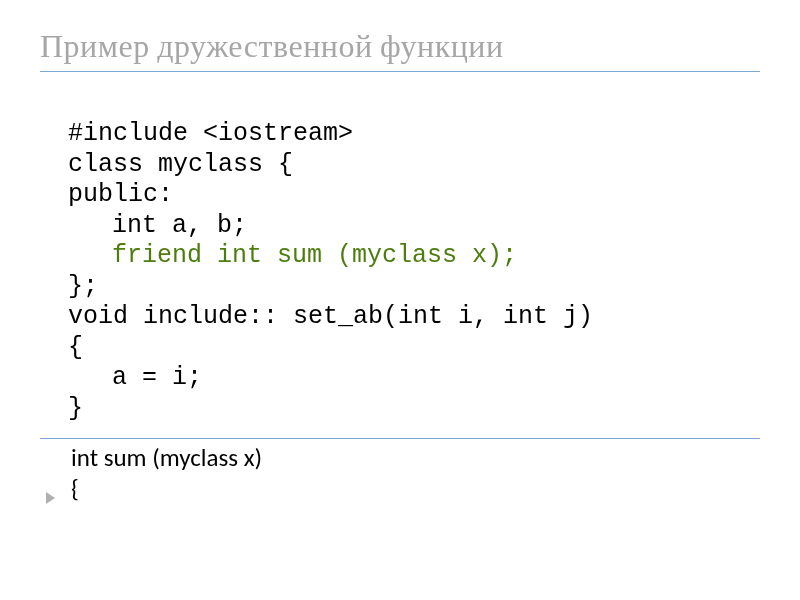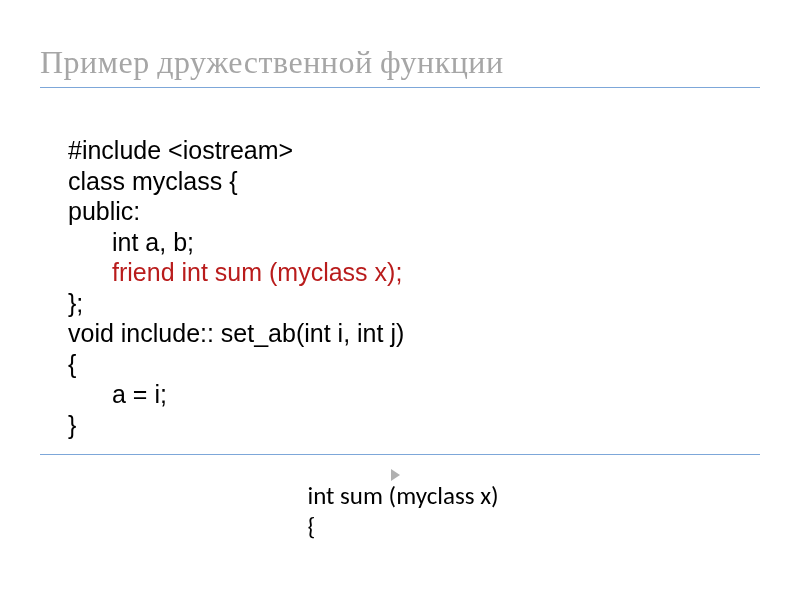--- a/index.html
+++ b/index.html
@@ -10,56 +10,55 @@
     background: #ffffff;
     font-family: Calibri, "Segoe UI", Arial, sans-serif;
     overflow: hidden;
   }
   .slide {
     box-sizing: border-box;
     width: 800px;
     height: 436px;
     background: #ffffff;
     position: relative;
-    padding: 40px 40px 0 40px;
+    padding: 24px 40px 0 40px;
   }
   .title {
     font-size: 32px;
     color: #a6a6a6;
     margin: 4px 0 6px 0;
     font-weight: 400;
     font-family: Cambria, Georgia, "Times New Roman", serif;
     letter-spacing: 0.5px;
   }
   .rule {
     border: none;
     border-top: 1px solid #7da7d9;
     margin: 6px 0 14px 0;
   }
   .code {
-    font-family: Liberation Sans, sans-serif;
+    font-family: Liberation Mono, monospace;
     font-size: 25px;
     line-height: 1.22;
     color: #000;
     margin-left: 28px;
     margin-top: 47px;
   }
   .indent { padding-left: 44px; display: inline-block; }
-  .red { color: #b91c1c; }
+  .red { color: #4d7c0f; }
   .rule2 {
     border: none;
     border-top: 1px solid #7da7d9;
     margin: 14px 0 4px 0;
   }
   .bullet-row {
     display: flex;
-    align-items: center;
+    align-items: flex-end;
     margin-left: 6px;
     margin-top: 4px;
-    flex-direction: column;
   }
   .bullet {
     width: 0; height: 0;
     border-top: 6px solid transparent;
     border-bottom: 6px solid transparent;
     border-left: 9px solid #b0b0b0;
     margin-top: 10px;
     margin-right: 16px;
     flex: 0 0 auto;
   }

